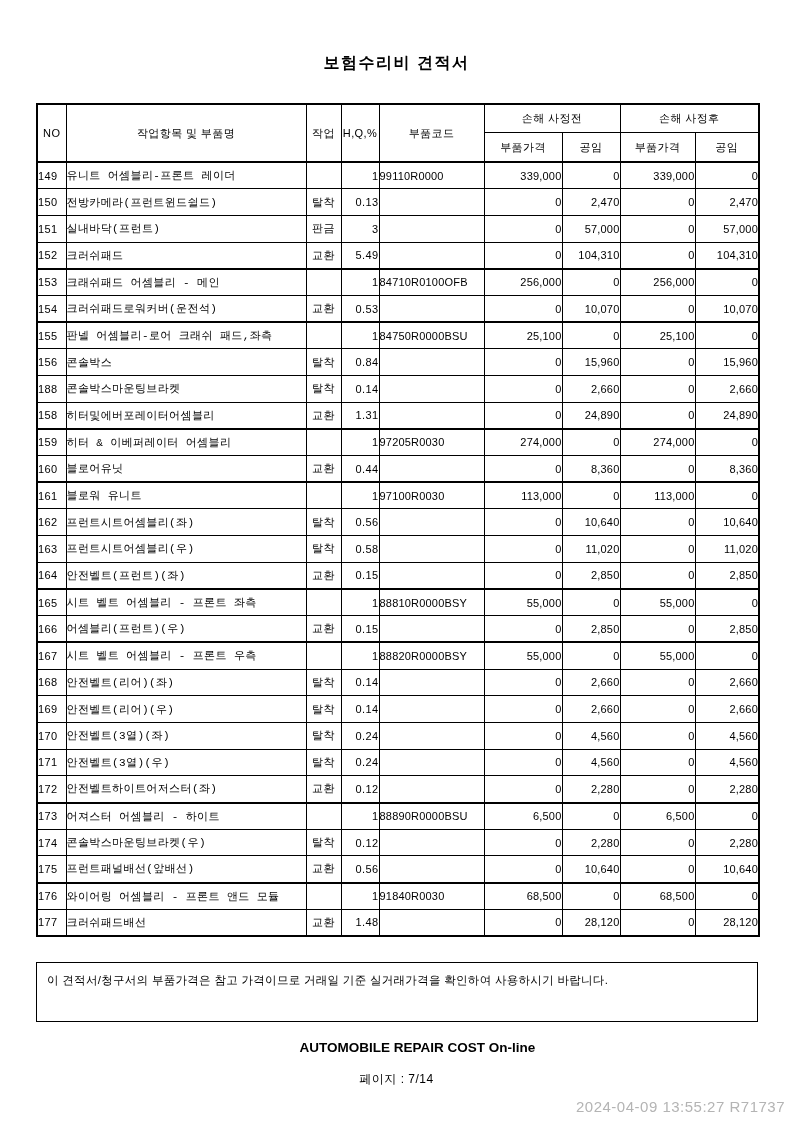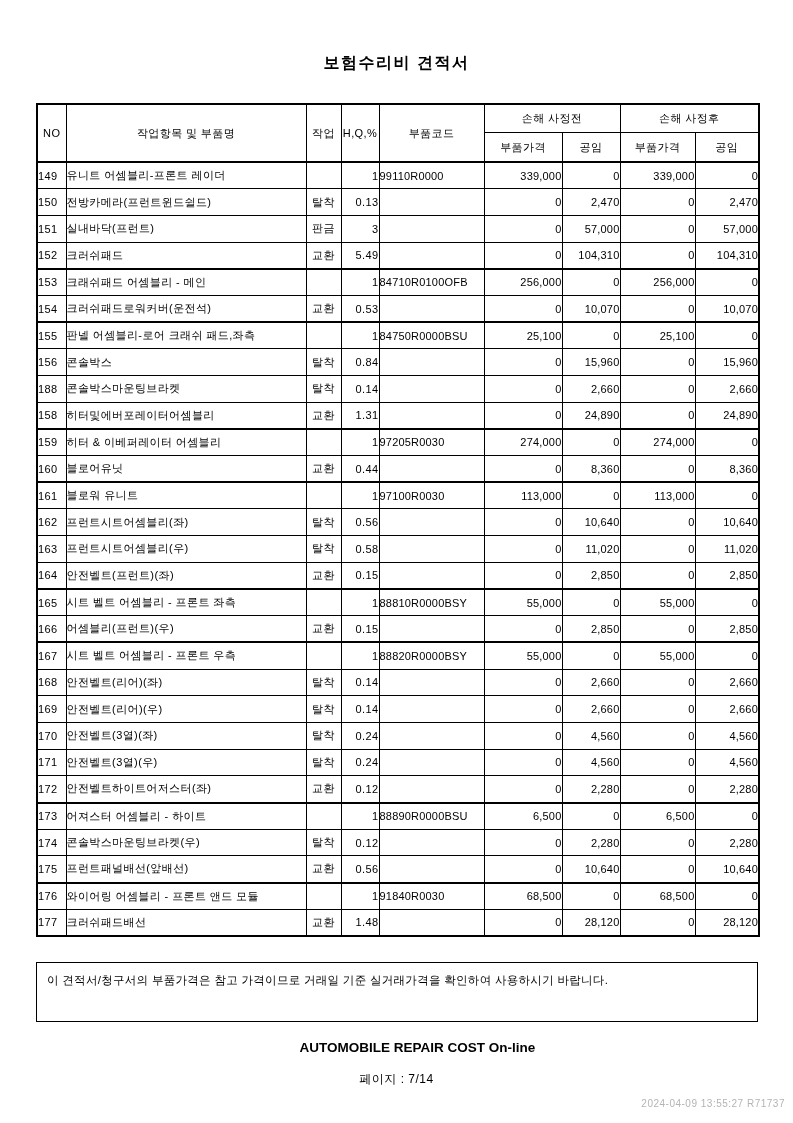--- a/index.html
+++ b/index.html
@@ -25,42 +25,42 @@
     overflow: hidden; white-space: nowrap;
     font-weight: normal;
   }
   .estimate thead tr.h1 th { height: 27px; }
   .estimate thead tr.h2 th { height: 28px; }
   .estimate thead th { text-align: center; vertical-align: middle; }
   .estimate tbody tr { height: 26.7px; }
   .estimate tbody td { vertical-align: middle; }
   .estimate tbody tr:first-child td, .estimate tbody tr.section td { border-top: 2px solid #000; }
   .c-no   { text-align: left; }
-  .c-name { text-align: left; padding-left: 14px; }
+  .c-name { text-align: left; padding-left: 14px; font-family: Liberation Mono, monospace; }
   .c-work { text-align: center; }
   .c-hq   { text-align: right; padding-right: 5px; }
   .c-code { text-align: left; padding-left: 5px; letter-spacing: 0.2px; }
   .c-num  { text-align: right; padding-right: 6px; letter-spacing: 0.2px; }
   .notice {
     position: absolute; top: 962px; left: 36px; width: 722px; height: 60px;
     border: 1.5px solid #000; box-sizing: border-box;
     font-size: 11.5px; letter-spacing: 0.3px;
     padding: 10px 18px 0 10px;
   }
   .service {
     position: absolute; top: 1040px; left: 0; width: 100%;
     text-align: center; font-weight: bold; font-size: 13.5px; padding-left: 21px;
   }
   .page-label {
     position: absolute; top: 1071px; left: 0; width: 100%;
     text-align: center; font-size: 12px; letter-spacing: 0.5px;
   }
   .timestamp {
     position: absolute; top: 1098px; right: 8px;
-    font-size: 10px; color: #b4b4b4; letter-spacing: 0.5px;
+    font-size: 15px; color: #b4b4b4; letter-spacing: 0.5px;
   }
 </style>
 </head>
 <body>
 
 <div class="title">보험수리비 견적서</div>
 
 <table class="estimate">
   <colgroup>
     <col style="width:29px">

